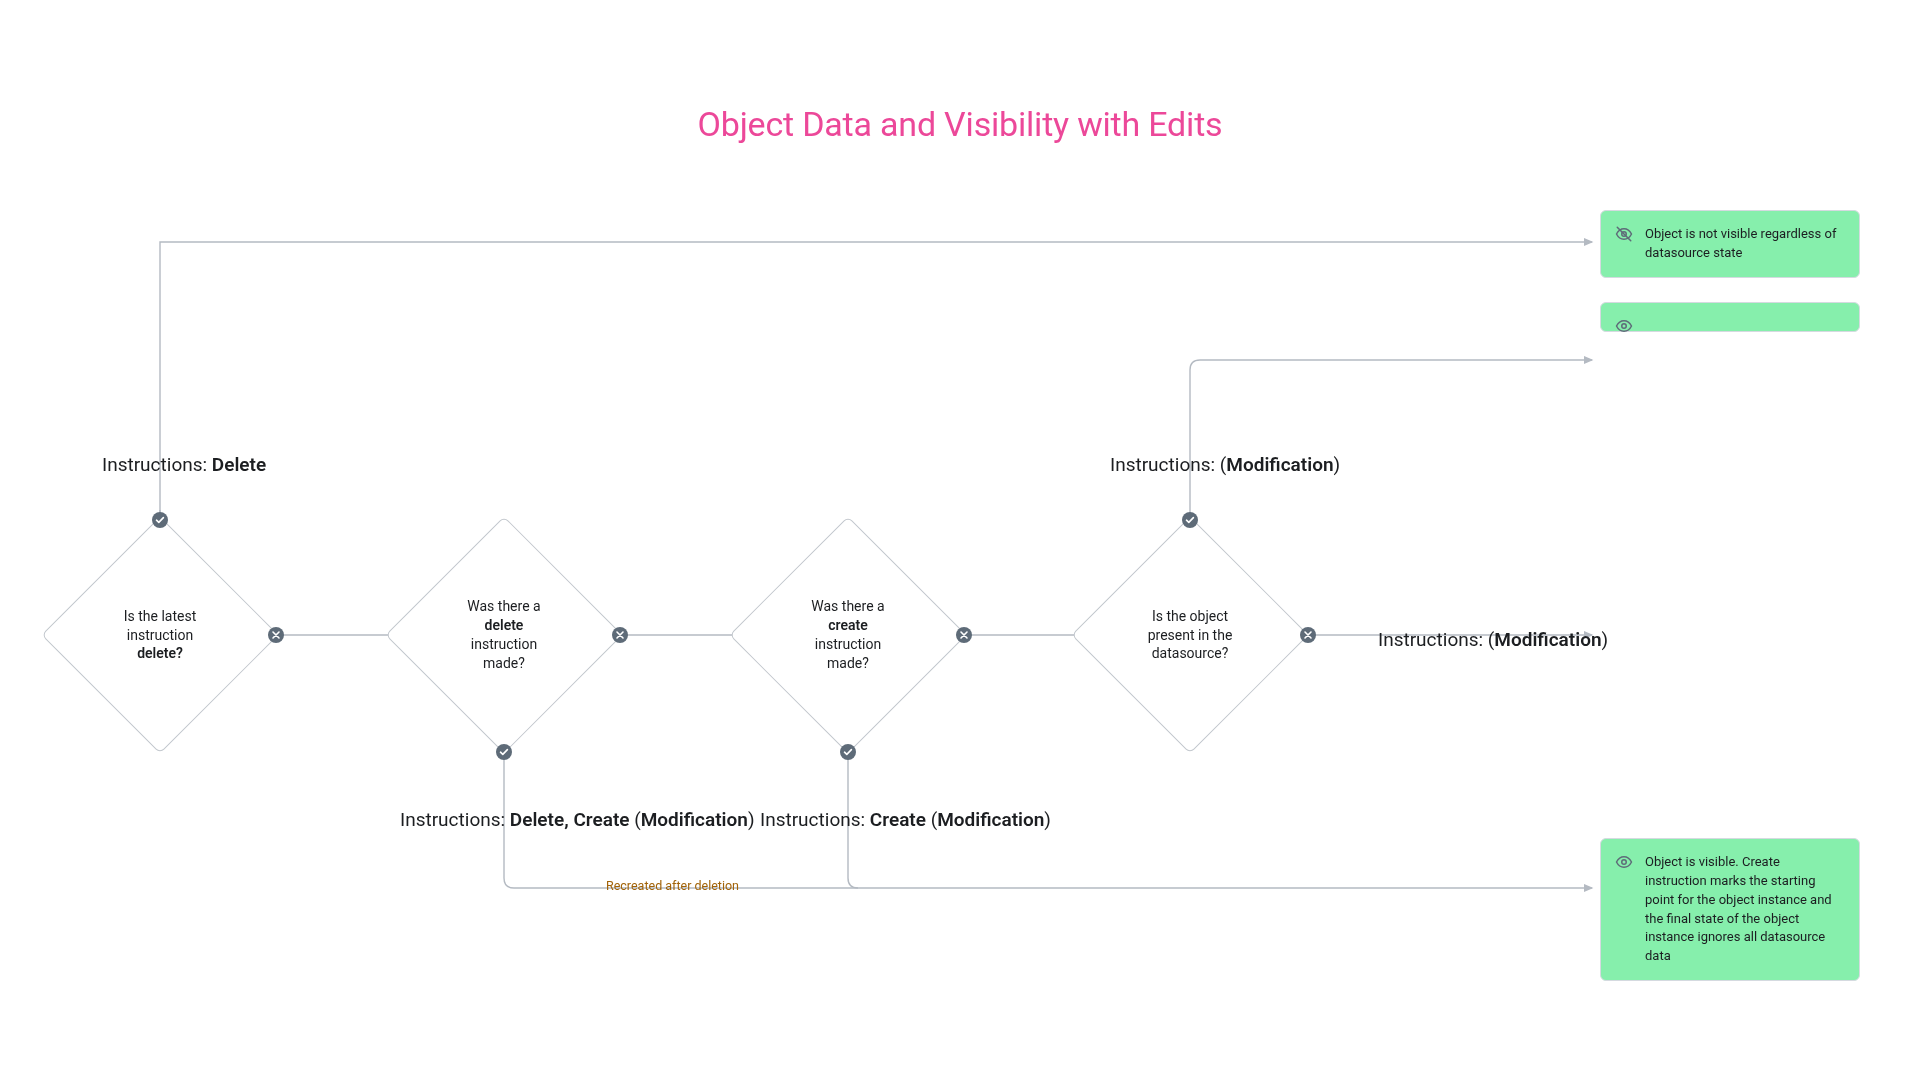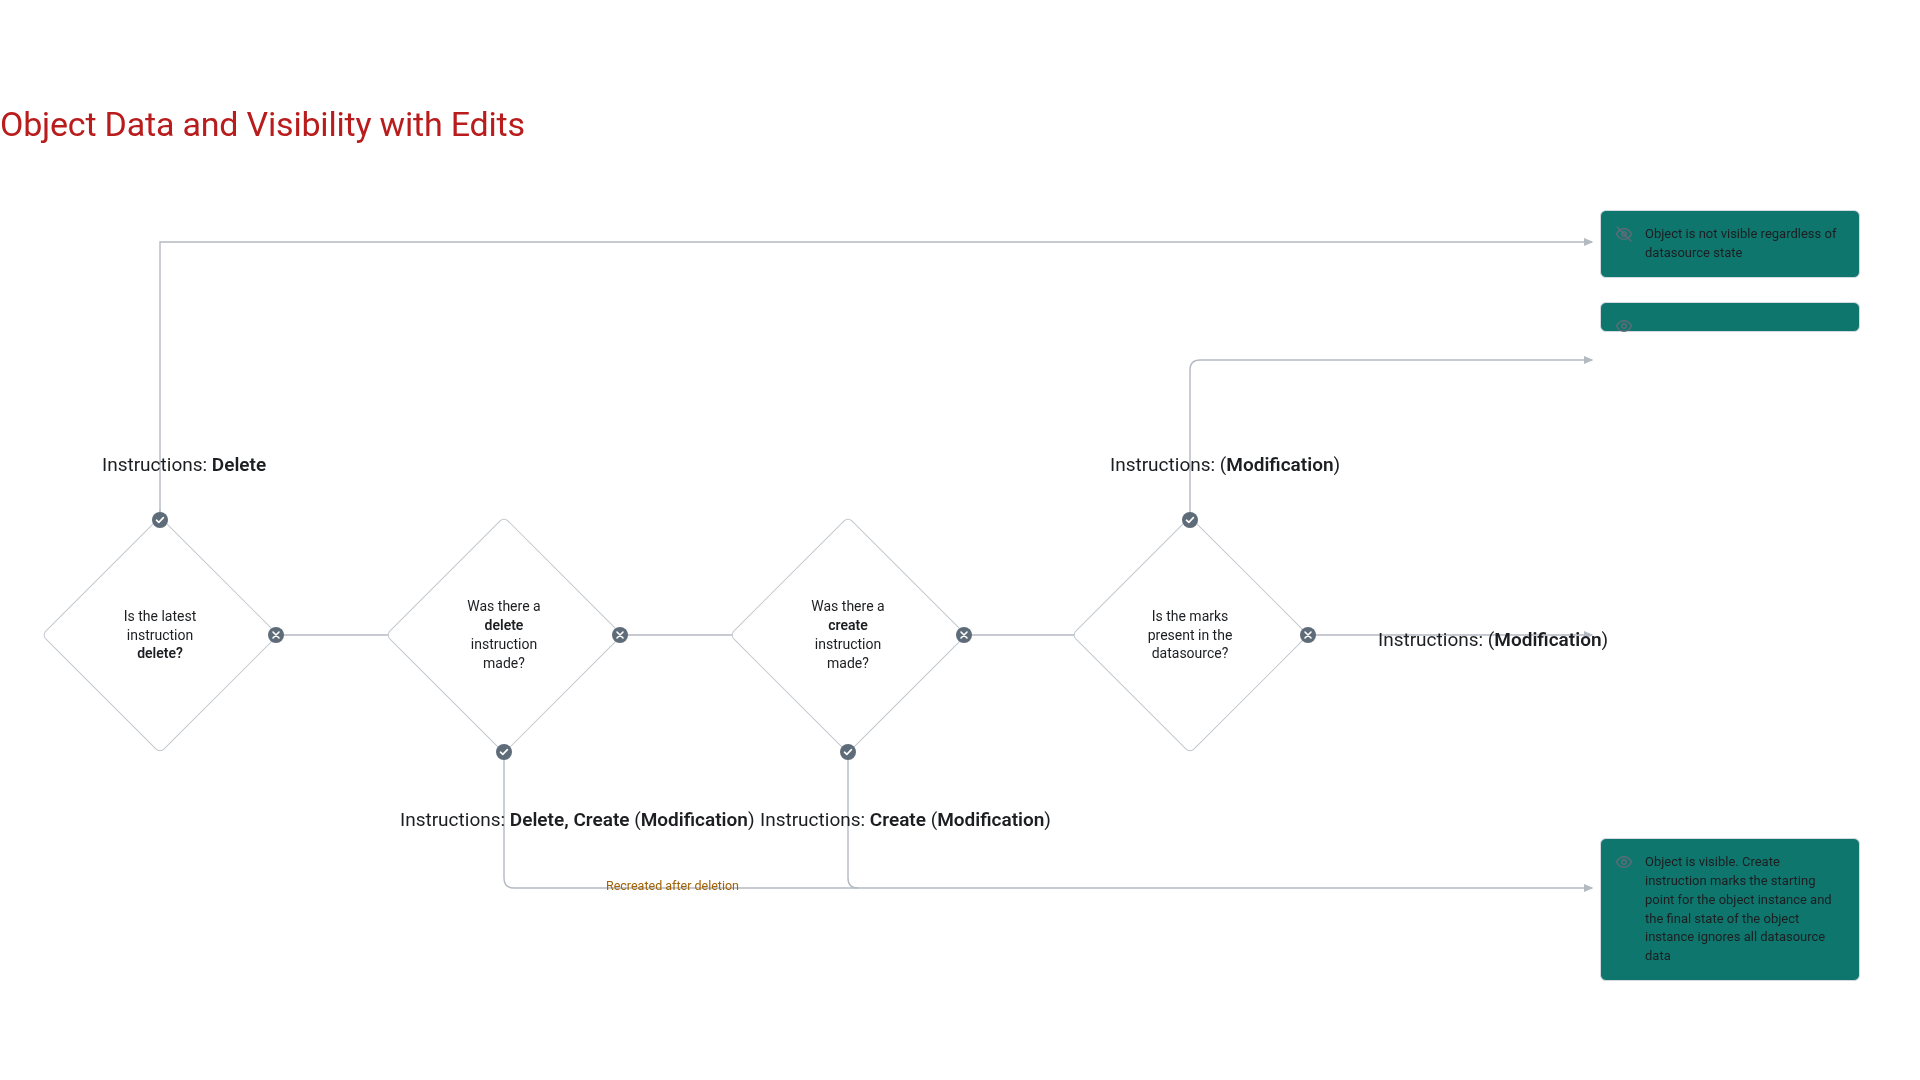--- a/index.html
+++ b/index.html
@@ -1,24 +1,24 @@
 <!DOCTYPE html>
 <html><head>
 <meta charset="utf-8">
 <style>
   html,body{margin:0;padding:0;width:1920px;height:1080px;background:#fff;font-family:-apple-system,BlinkMacSystemFont,"Segoe UI",Roboto,Helvetica,Arial,sans-serif;color:#1c1e21;overflow:hidden}
   .canvas{position:relative;width:1920px;height:1080px}
-  .title{position:absolute;left:0;right:0;top:104px;text-align:left;font-size:34px;font-weight:400;letter-spacing:-.2px;color:#b91c1c}
+  .title{position:absolute;left:0;right:0;top:104px;text-align:center;font-size:34px;font-weight:400;letter-spacing:-.2px;color:#ec4899}
   
   .diamond{position:absolute;width:168px;height:168px}
   .diamond .shape{position:absolute;inset:0;transform:rotate(45deg);border:1px solid #c2c7cd;border-radius:6px;background:#fff}
   .diamond .txt{position:absolute;inset:0;display:flex;align-items:center;justify-content:center;text-align:center;padding:28px;font-size:14px;line-height:1.35;color:#1c1e21}
   .diamond .txt b{font-weight:600}
   
-  .card{position:absolute;width:260px;border:1px solid #d5dae0;border-radius:6px;background:#0f766e;padding:14px 16px 14px 44px;box-sizing:border-box;font-size:13px;line-height:1.45;color:#1c1e21}
+  .card{position:absolute;width:260px;border:1px solid #d5dae0;border-radius:6px;background:#86efac;padding:14px 16px 14px 44px;box-sizing:border-box;font-size:13px;line-height:1.45;color:#1c1e21}
   .card .ico{position:absolute;left:14px;top:14px;width:18px;height:18px;color:#5e6b78}
   
   .badge{position:absolute;width:16px;height:16px;border-radius:50%;background:#5e6b78;display:flex;align-items:center;justify-content:center}
   .badge svg{width:10px;height:10px}
   
   .lbl{position:absolute;font-size:19px;color:#1c1e21;white-space:nowrap}
   .lbl b{font-weight:600}
   .lbl.small{font-size:12.5px;color:#a16207}
   
   svg.wires{position:absolute;inset:0;width:1920px;height:1080px;pointer-events:none}
@@ -74,21 +74,21 @@
   </div>
   <div class="diamond" style="left:764px;top:551px">
     <div class="shape"></div>
     <div class="txt">
         <span><span>Was there a</span><br><b>create</b><br><span>instruction</span><br><span>made?</span></span>
       </div>
   </div>
   <div class="diamond" style="left:1106px;top:551px">
     <div class="shape"></div>
     <div class="txt">
-        <span><span>Is the marks</span><br><span>present in the</span><br><span>datasource?</span></span>
+        <span><span>Is the object</span><br><span>present in the</span><br><span>datasource?</span></span>
       </div>
   </div>
 
   <div class="badge" style="left:152px;top:512px">
     <svg viewBox="0 0 10 10">
         <path d="M1.5 5.2 L3.8 7.4 L8.4 2.6" stroke="#fff" stroke-width="1.6" fill="none" stroke-linecap="round" stroke-linejoin="round"></path>
       </svg>
   </div>
 
   <div class="badge" style="left:268px;top:627px">

